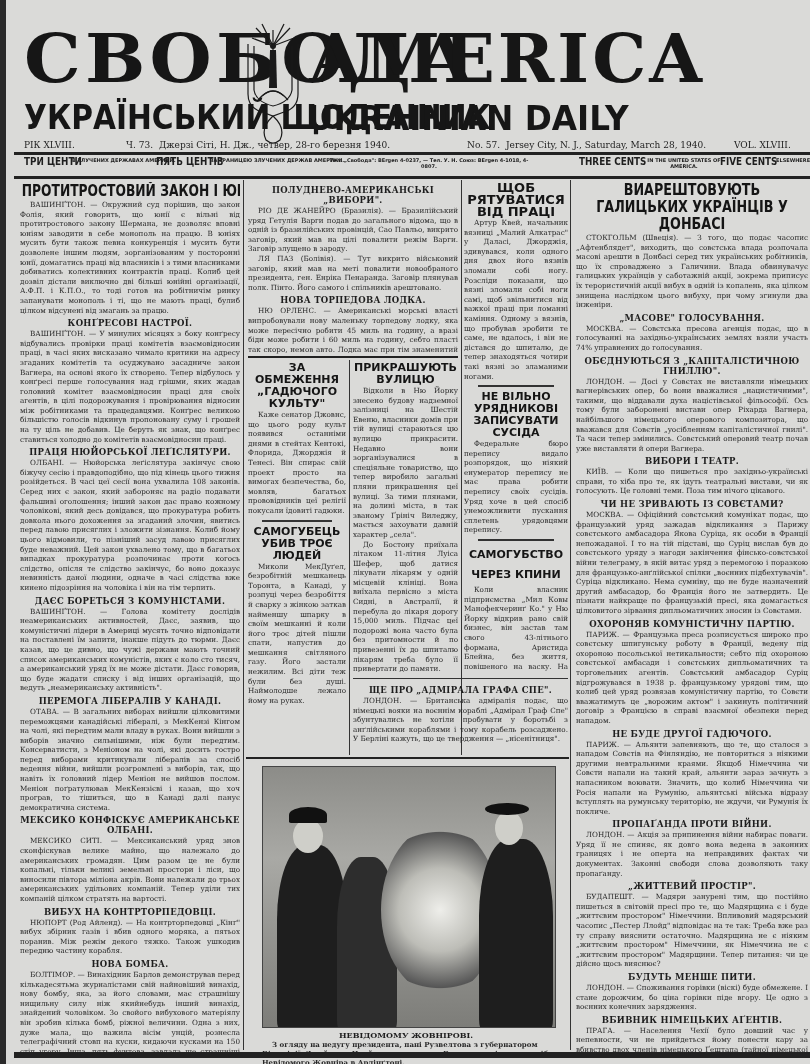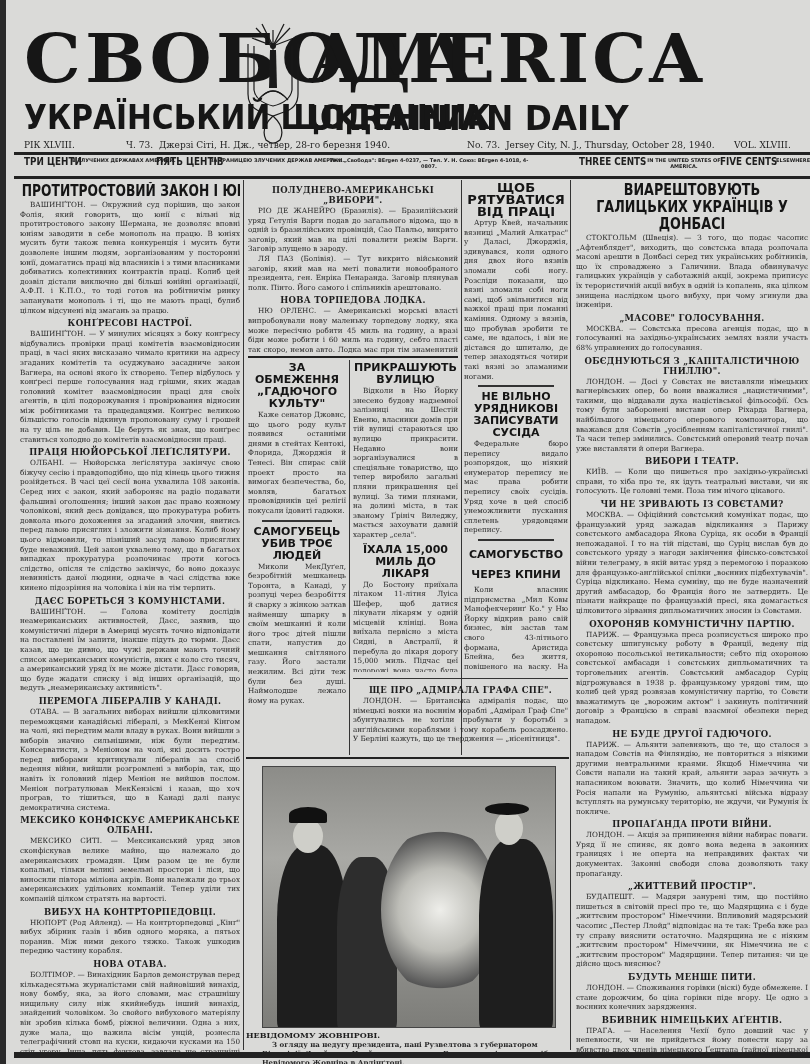--- a/index.html
+++ b/index.html
@@ -24,21 +24,21 @@
   .vline { position: absolute; width: 1px; background: #333; }
   .hl { font-family: "DejaVu Sans", sans-serif; font-weight: bold; text-align: center; color: #151515; transform-origin: center; }
   .sub { font-family: "DejaVu Serif", serif; font-weight: bold; text-align: center; font-size: 8.5px; margin: 3px 0 1px; letter-spacing: 0.3px; }
   .body { font-size: 7.2px; line-height: 9.6px; text-align: justify; text-indent: 10px; color: #262626; }
   .sep { height: 2px; background: #333; margin: 4px 14px; }
   .photo { position: absolute; left: 256px; top: 766px; width: 294px; height: 262px; background: linear-gradient(180deg, #8c8c88 0%, #a9a9a5 35%, #7d7d79 100%); border: 1px solid #444; overflow: hidden; }
   .photo .fig { position: absolute; background: #1e1e1e; border-radius: 40% 40% 6% 6%; }
   .photo .head { position: absolute; background: #cfcfc9; border-radius: 50%; }
   .photo .hat { position: absolute; background: #111; }
   .photo .flowers { position: absolute; border-radius: 50%; background: radial-gradient(circle, #eeeeea 0%, #bdbdb7 40%, #555 75%, transparent 76%); }
-  .caption-title { position: absolute; left: 240px; top: 1030px; width: 320px; font-family: "DejaVu Serif", serif; font-weight: bold; font-size: 8px; }
+  .caption-title { position: absolute; left: 240px; top: 1030px; width: 320px; font-family: "DejaVu Serif", serif; font-weight: bold; font-size: 8px; text-align: center; }
   .caption { position: absolute; left: 256px; top: 1040px; width: 300px; font-size: 7px; line-height: 9px; text-indent: 10px; font-weight: bold; color: #2a2a2a; }
 </style>
 </head>
 <body>
 
 <div class="page">
 
   <div class="mast">
     <div class="mast-cyr">СВОБОДА</div>
     <div class="emblem">
@@ -63,22 +63,22 @@
     </div>
     <div class="mast-lat">AMERICA</div>
     <div class="mast-cyr-sub">УКРАЇНСЬКИЙ ЩОДЕННИК</div>
     <div class="mast-lat-sub">UKRAINIAN DAILY</div>
   </div>
 
   <div class="dateline">
     <span style="left:10px">РІК XLVIII.</span>
     <span style="left:112px">Ч. 73.</span>
     <span style="left:145px">Джерзі Сіті, Н. Дж., четвер, 28-го березня 1940.</span>
-    <span style="left:453px">No. 73.</span>
-    <span style="left:492px">Jersey City, N. J., Thursday, October 28, 1940.</span>
+    <span style="left:453px">No. 57.</span>
+    <span style="left:492px">Jersey City, N. J., Saturday, March 28, 1940.</span>
     <span style="left:720px">VOL. XLVIII.</span>
   </div>
   <div class="rule-thick" style="top:152px"></div>
 
   <div class="price">
     <span class="big" style="left:10px">ТРИ ЦЕНТИ</span>
     <span class="small" style="left:58px;width:60px">В ЗЛУЧЕНИХ ДЕРЖАВАХ АМЕРИКИ.</span>
     <span class="big" style="left:142px">ПЯТЬ ЦЕНТІВ</span>
     <span class="small" style="left:196px;width:86px">ЗА ГРАНИЦЕЮ ЗЛУЧЕНИХ ДЕРЖАВ АМЕРИКИ.</span>
     <span class="small" style="left:310px;width:210px;white-space:normal">Тел. „Свобода": BErgen 4-0237, — Тел. У. Н. Союз: BErgen 4-1018, 4-0807.</span>
@@ -101,22 +101,22 @@
     <p class="body">ВАШИНҐТОН. — У минулих місяцях з боку конґресу відбувались провірки праці комітетів взаємовідносин праці, в часі яких висказано чимало критики на адресу згаданих комітетів та осуджувано засадниче закон Вагнера, на основі якого їх створено. Тепер відбулось у конґресі перше голосування над грішми, яких жадав головний комітет взаємовідносин праці для своїх агентів, в цілі подорожування і провірювання відносин між робітниками та працедавцями. Конґрес великою більшістю голосів відкинув пропоновану суму і грошей на ту ціль не добавив. Це беруть як знак, що конґрес ставиться холодно до комітетів взаємовідносин праці.</p>
     <div class="sub">ПРАЦЯ НЮЙОРСЬКОЇ ЛЕҐІСЛЯТУРИ.</div>
     <p class="body">ОЛБАНІ. — Нюйорська леґіслятура закінчує свою біжучу сесію і правдоподібно, що під кінець цього тижня розійдеться. В часі цеї сесії вона ухвалила 108 законів. Серед них є закон, який забороняє на радіо подавати фальшиві оголошення; інший закон дає право кожному чоловікові, який десь довідався, що прокуратура робить довкола нього дохоження за згаданий злочин, явитись перед лавою присяглих і зложити зізнання. Колиб йому цього відмовили, то пізніший засуд лавою присяглих буде неважний. Цей закон ухвалено тому, що в багатьох випадках прокуратура розпочинає проти когось слідство, опісля те слідство закінчує, бо воно доказує невинність даної людини, одначе в часі слідства вже кинено підозріння на чоловіка і він на тім терпить.</p>
     <div class="sub">ДАЄС БОРЕТЬСЯ З КОМУНІСТАМИ.</div>
     <p class="body">ВАШИНҐТОН. — Голова комітету дослідів неамериканських активностей, Даєс, заявив, що комуністичні лідери в Америці мусять точно відповідати на поставлені їм запити, інакше підуть до тюрми. Даєс казав, що це дивно, що чужі держави мають точний список американських комуністів, яких є коло сто тисяч, а американський уряд їх не може дістати. Даєс говорив, що буде жадати списку і від інших організацій, що ведуть „неамериканську активність".</p>
     <div class="sub">ПЕРЕМОГА ЛІБЕРАЛІВ У КАНАДІ.</div>
     <p class="body">ОТАВА. — В загальних виборах вийшли цілковитими переможцями канадійські лібералі, з МекКензі Кінгом на чолі, які передтим мали владу в руках. Вони вийшли з виборів значно сильнішими, ніж були передтим. Консерватисти, з Меніоном на чолі, які досить гостро перед виборами критикували лібералів за спосіб ведення війни, вийшли розгромлені з виборів, так, що навіть їх головний лідер Меніон не вийшов послом. Меніон поґратулював МекКензієві і казав, що хоч програв, то тішиться, що в Канаді далі панує демократична система.</p>
     <div class="sub">МЕКСИКО КОНФІСКУЄ АМЕРИКАНСЬКЕ ОЛБАНІ.</div>
     <p class="body">МЕКСИКО СИТІ. — Мексиканський уряд знов сконфіскував велике майно, що належало до американських громадян. Цим разом це не були копальні, тільки великі земельні простори і ліси, що виносили півтора міліона акрів. Вони належали до трьох американських удільових компаній. Тепер уділи тих компаній цілком стратять на вартості.</p>
     <div class="sub">ВИБУХ НА КОНТРТОРПЕДОВЦІ.</div>
-    <p class="body">НЮПОРТ (Род Айленд). — На контрторпедовці „Кінґ" вибух збірник газів і вбив одного моряка, а пятьох поранив. Між ними декого тяжко. Також ушкодив передню частину корабля.</p>
-    <div class="sub">НОВА ОТАВА.</div>
+    <p class="body">НЮПОРТ (Род Айленд). — На контрторпедовці „Кінґ" вибух збірник газів і вбив одного моряка, а пятьох поранив. Між режім декого тяжко. Також ушкодив передню частину корабля.</p>
+    <div class="sub">НОВА БОМБА.</div>
     <p class="body">БОЛТІМОР. — Винахідник Барлов демонстрував перед кількадесятьма журналістами свій найновіший винахід, нову бомбу, яка, за його словами, має страшнішу нищильну силу ніж якийнебудь інший винахід, знайдений чоловіком. Зо свойого вибухового матеріялу він зробив кілька бомб, ріжної величини. Одна з них, дуже мала, що важила вісім унцій, рознесла телеграфічний стовп на куски, кидаючи кусками на 150 стіп угору. Інша, пять фунтова, завдала ще страшніші ушкодження. Барлов казав, що 1,000-фунтова бомба знищить усяке життя на тисячу стіп довкруги.</p>
   </div>
 
   <div class="col" style="left:242px;top:182px;width:210px;height:172px">
     <div class="sub">ПОЛУДНЕВО-АМЕРИКАНСЬКІ „ВИБОРИ".</div>
     <p class="body">РІО ДЕ ЖАНЕЙРО (Бразилія). — Бразилійський уряд Гетулія Варги подав до загального відома, що в одній із бразилійських провінцій, Сао Павльо, викрито заговір, який мав на цілі повалити режім Варги. Заговір злущено в зароду.</p>
     <p class="body">ЛЯ ПАЗ (Болівія). — Тут викрито військовий заговір, який мав на меті повалити новообраного президента, ген. Енріка Пенаранда. Заговір плянував полк. Пінто. Його самого і спільників арештовано.</p>
     <div class="sub">НОВА ТОРПЕДОВА ЛОДКА.</div>
     <p class="body">НЮ ОРЛЕНС. — Американські морські власті випробовували нову маленьку торпедову лодку, яка може пересічно робити 45 миль на годину, а вразі біди може робити і 60 миль на годину, себто пластi так скоро, немов авто. Лодка має при тім знаменитий механізм, при помочі якого може пускати смертоносні торпеди проти найтяжчих чужих бойових кораблів. Спроби були задовільні і тепер влада буде будувати таких лодок більше.</p>
   </div>
@@ -127,21 +127,20 @@
     <p class="body">Каже сенатор Джовнс, що цього роду культ появився останніми днями в стейтах Кентокі, Флорида, Джорджія й Тенесі. Він спирає свій проект просто на вимогах безпечества, бо, мовляв, багатьох прововідників цеї релігії покусали їдовиті гадюки.</p>
     <div class="sep"></div>
     <div class="hl" style="font-size:11px;line-height:12px">САМОГУБЕЦЬ УБИВ ТРОЄ ЛЮДЕЙ</div>
     <p class="body">Миколи МекДуґел, безробітній мешканець Торонта, в Канаді, у розпуці через безробіття й сварку з жінкою заткав найменшу шпарку в своїм мешканні й коли його троє дітей пішли спати, напустив до мешкання світляного газу. Його застали нежилим. Всі діти теж були без душі. Наймолодше лежало йому на руках.</p>
 
   </div>
 
   <div class="col" style="left:347px;top:362px;width:105px;height:310px">
     <div class="hl" style="font-size:11px;line-height:12px">ПРИКРАШУЮТЬ ВУЛИЦЮ</div>
     <p class="body">Відколи в Ню Йорку знесено будову надземної залізниці на Шестій Евеню, власники домів при тій вулиці стараються цю вулицю прикрасити. Недавно вони зорганізувалися в спеціяльне товариство, що тепер виробило загальні пляни прикрашення цеї вулиці. За тими плянами, на долині міста, в так званому Ґрініч Виледжу, мається захоувати давній характер „села".</p>
-    <div class="hl" style="font-size:11px;line-height:12px;margin-top:4px">ЇХАЛА 15,000 МИЛЬ ДО ЛІКАРЯ</div>
     <p class="body">До Бостону приїхала літаком 11-літня Луіса Шефер, щоб датися лікувати лікарям у одній місцевій клініці. Вона виїхала первісно з міста Сидні, в Австралії, й перебула до лікаря дорогу 15,000 миль. Підчас цеї подорожі вона часто була без притомности й по привезенні їх до шпиталю лікарям треба було її привертати до памяти.</p>
 
   </div>
 
   <div class="col" style="left:458px;top:182px;width:104px;height:490px">
     <div class="hl" style="font-size:13px;line-height:12px">ЩОБ РЯТУВАТИСЯ ВІД ПРАЦІ</div>
     <p class="body">Артур Квей, начальник вязниці „Малий Алкатрас" у Даласі, Джорджія, здивувався, коли одного дня двох його вязнів зломали собі ногу. Розсліди показали, що вязні зломали собі ноги самі, щоб звільнитися від важкої праці при ломанні каміння. Одному з вязнів, що пробував зробити те саме, не вдалось, і він не дістався до шпиталю, де тепер знаходяться чотири такі вязні зо зламаними ногами.</p>
     <div class="sep"></div>
     <div class="hl" style="font-size:11px;line-height:12px">НЕ ВІЛЬНО УРЯДНИКОВІ ЗАПИСУВАТИ СУСІДА</div>
     <p class="body">Федеральне бюро перепису видало розпорядок, що ніякий енумератор перепису не має права робити перепису своїх сусідів. Уряд хоче в цей спосіб унеможливити пускання сплетень урядовцями перепису.</p>
@@ -168,21 +167,21 @@
     <div class="head" style="left:232px;top:44px;width:28px;height:34px"></div>
     <div class="hat" style="left:222px;top:36px;width:44px;height:12px;border-radius:50%"></div>
   </div>
   <div class="caption-title">НЕВІДОМОМУ ЖОВНІРОВІ.</div>
   <div class="caption">З огляду на недугу президента, пані Рузвелтова з губернатором Вірджінії, Джеймсом Прайсом, зложила на Великдень вінець на гріб Невідомого Жовніра в Арлінґтоні.</div>
 
   <div class="col" style="left:570px;top:182px;width:232px;height:870px">
     <div class="hl" style="font-size:15px;line-height:17px;transform:scaleX(0.85)">ВИАРЕШТОВУЮТЬ ГАЛИЦЬКИХ УКРАЇНЦІВ У ДОНБАСІ</div>
     <p class="body">СТОКГОЛЬМ (Швеція). — З того, що подає часопис „Афтенблядет", виходить, що совєтська влада розпочала масові арешти в Донбасі серед тих українських робітників, що їх спроваджено з Галичини. Влада обвинувачує галицьких українців у саботажній акції, зокрема приписує їх терористичній акції вибух в одній із копалень, яка цілком знищена наслідком цього вибуху, при чому згинули два інженіри.</p>
     <div class="sub">„МАСОВЕ" ГОЛОСУВАННЯ.</div>
-    <p class="body">МОСКВА. — Совєтська пресова агенція подає, що в голосуванні на західньо-українських землях взяли участь 68% управнених до голосування.</p>
+    <p class="body">МОСКВА. — Совєтська пресова агенція подає, що в голосуванні на західньо-українських землях взяли участь 74% управнених до голосування.</p>
     <div class="sub">ОБЄДНУЮТЬСЯ З „КАПІТАЛІСТИЧНОЮ ГНИЛЛЮ".</div>
     <p class="body">ЛОНДОН. — Досі у Совєтах не виставляли німецьких вагнерівських опер, бо вони вважалися „нацистичними", такими, що віддавали духа націстівської фільософії. Ось тому були заборонені вистави опер Ріхарда Вагнера, найбільшого німецького оперового композитора, що вважався для Совєтів „уосібленням капіталістичної гнилі". Та часи тепер змінились. Совєтський оперовий театр почав уже виставляти й опери Вагнера.</p>
     <div class="sub">ВИБОРИ І ТЕАТР.</div>
     <p class="body">КИЇВ. — Коли що пишеться про західньо-українські справи, то хіба про те, як ідуть театральні вистави, чи як голосують. Це головні теми. Поза тим нічого цікавого.</p>
     <div class="sub">ЧИ НЕ ЗРИВАЮТЬ ІЗ СОВЄТАМИ?</div>
     <p class="body">МОСКВА. — Офіційний совєтський комунікат подає, що французький уряд зажадав відкликання з Парижу совєтського амбасадора Якова Суріца, як особи в Франції непожаданої. І то на тій підставі, що Суріц вислав був до совєтського уряду з нагоди закінчення фінсько-совєтської війни телеграму, в якій витає уряд з перемогою і поразкою для французько-анґлійської спілки „воєнних підбехтувачів". Суріца відкликано. Нема сумніву, що не буде назначений другий амбасадор, бо Франція його не затвердить. Це пізнати найкраще по французькій пресі, яка домагається цілковитого зірвання дипльоматичних зносин із Совєтами.</p>
     <div class="sub">ОХОРОНЯВ КОМУНІСТИЧНУ ПАРТІЮ.</div>
     <p class="body">ПАРИЖ. — Французька преса розписується широко про совєтську шпигунську роботу в Франції, ведену під охороною посольської нетикальности; себто під охороною совєтської амбасади і совєтських дипльоматичних та торговельних агентів. Совєтський амбасадор Суріц відгрожувався в 1938 р. французькому урядові тим, що колиб цей уряд розвязав комуністичну партію, то Совєти вважатимуть це „ворожим актом" і закинуть політичний договір з Францією в справі взаємної обезпеки перед нападом.</p>
     <div class="sub">НЕ БУДЕ ДРУГОЇ ГАДЮЧОГО.</div>
     <p class="body">ПАРИЖ. — Альянти запевняють, що те, що сталося з нападом Совєтів на Фінляндію, не повториться з ніякими другими невтральними краями. Якщоб Німеччина чи Совєти напали на такий край, альянти зараз зачнуть з напасником воювати. Значить, що колиб Німеччина чи Росія напали на Румунію, альянтські війська відразу вступлять на румунську територію, не ждучи, чи Румунія їх покличе.</p>

